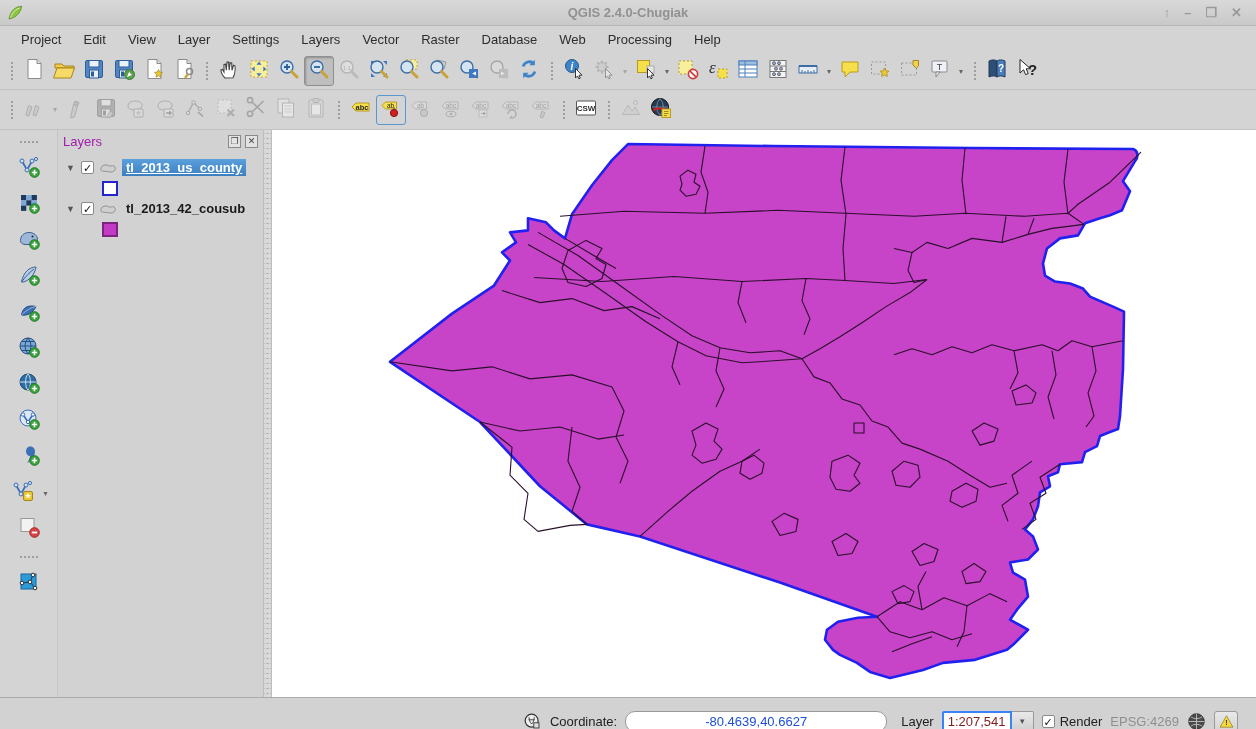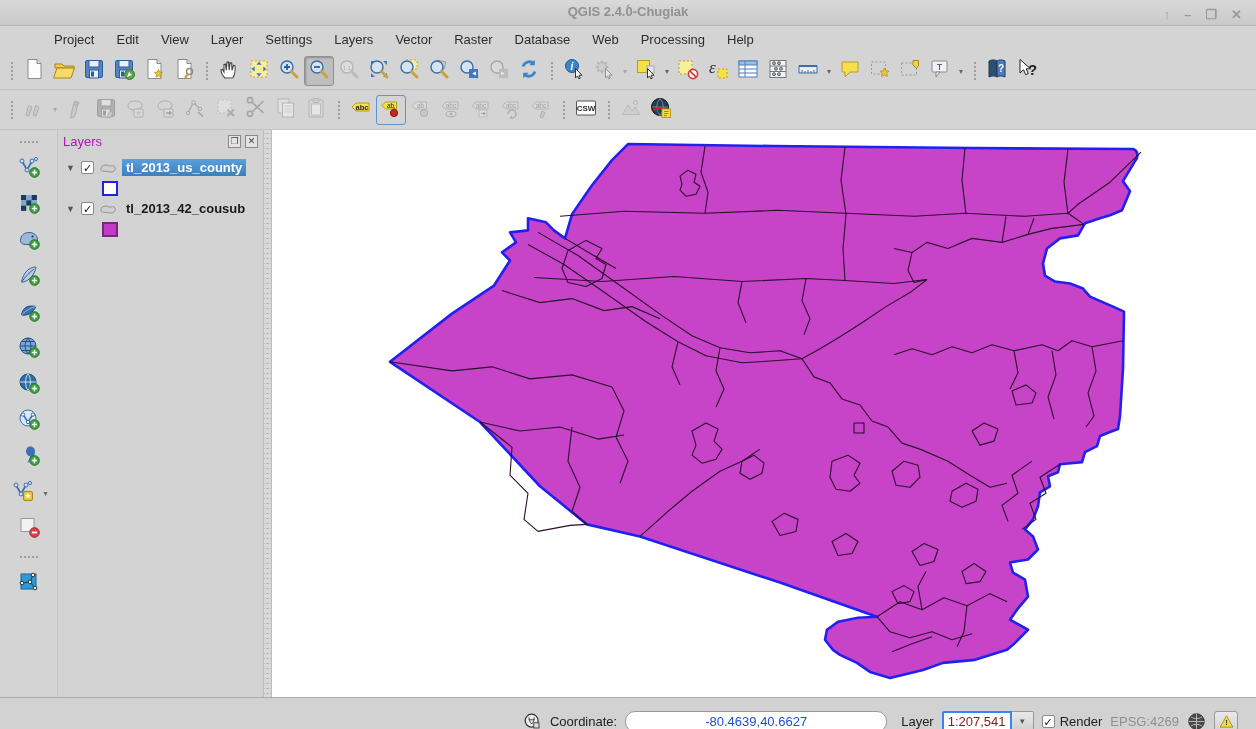--- a/index.html
+++ b/index.html
@@ -1,28 +1,28 @@
 <!DOCTYPE html>
 <html><head>
 <meta charset="utf-8">
 <style>
   * { box-sizing: border-box; margin: 0; padding: 0; }
   html,body { width:1256px; height:729px; }
   body { font-family:"Liberation Sans", sans-serif; background:#d4d4d4; overflow:hidden; user-select:none; }
 
   
   .titlebar { height:26px; background:linear-gradient(#d9d9d9,#c9c9c9); border-bottom:1px solid #b5b5b5;
-              display:flex; align-items:center; position:relative; padding:4px 6px;flex-direction:column; }
+              display:flex; align-items:center; position:relative; padding:10px 6px; }
   .app-icon { width:18px; height:18px; }
   .title-text { position:absolute; left:0; right:0; text-align:center; font-size:13px; font-weight:bold; color:#919191; }
   .win-controls { margin-left:auto; display:flex; gap:14px; z-index:2; padding-right:8px; }
   .win-btn { color:#9a9a9a; font-size:13px; font-weight:bold; line-height:1; cursor:default; }
 
   
-  .menubar { height:27px; background:#d4d4d4; display:flex; align-items:center; padding-left:10px;margin-left:33px; }
+  .menubar { height:27px; background:#d4d4d4; display:flex; align-items:center; padding-left:10px; }
   .menu-item { font-size:13px; color:#2d2d2d; padding:4px 11px; border-radius:2px; }
 
   
   .toolbar { background:#d4d4d4; display:flex; align-items:center; padding:2px 4px; border-bottom:1px solid #c2c2c2; }
   #toolbar-row1 { height:37px; }
   #toolbar-row2 { height:40px; }
   .tb-btn { width:30px; height:30px; display:flex; align-items:center; justify-content:center; border:1px solid transparent; border-radius:3px; flex:none; }
   .tb-btn svg { width:24px; height:24px; }
   .tb-btn.active { background:#bfbfbf; border-color:#8f8f8f; box-shadow:inset 1px 1px 2px rgba(0,0,0,.25); }
   .tb-btn.focusring { border-color:#5a96d2; }
@@ -44,21 +44,21 @@
   .panel-header { height:22px; display:flex; align-items:center; padding:0 5px; }
   .panel-title { font-size:13px; color:#a21caf; }
   .panel-btns { margin-left:auto; display:flex; gap:4px; }
   .panel-btn { width:13px; height:13px; border:1px solid #8a8a8a; background:#e3e3e3; font-size:9px; line-height:11px; text-align:center; color:#444; }
   .layer-tree { padding-top:6px; }
   .layer-row { display:flex; align-items:center; height:19px; padding-left:8px; gap:5px; }
   .layer-row .expander { font-size:9px; color:#555; width:10px; }
   .cb { width:13px; height:13px; background:#fff; border:1px solid #8a8a8a; border-radius:2px; font-size:11px; line-height:12px; text-align:center; color:#111; }
   .layer-glyph { width:18px; height:12px; }
   .layer-name { font-size:13px; font-weight:bold; color:#1a1a1a; padding:1px 4px; white-space:nowrap; }
-  .layer-row.selected .layer-name { background:linear-gradient(#5aa0dc,#3c7fc0); color:#fff; }
+  .layer-row.selected .layer-name { background:linear-gradient(#5aa0dc,#3c7fc0); color:#fff; text-decoration:underline; }
   .swatch-row { height:22px; display:flex; align-items:center; padding-left:44px; }
   .swatch { width:16px; height:15px; }
 
   .resize-grip { width:8px; background:#d9d9d9; border-right:1px solid #bdbdbd;
                  background-image:radial-gradient(circle,#a8a8a8 .9px,transparent 1.1px); background-size:4px 5px; background-position:center; }
 
   .map-canvas { flex:1; background:#fff; position:relative; overflow:hidden; }
   .map-canvas svg { position:absolute; inset:0; width:100%; height:100%; }
 
   

